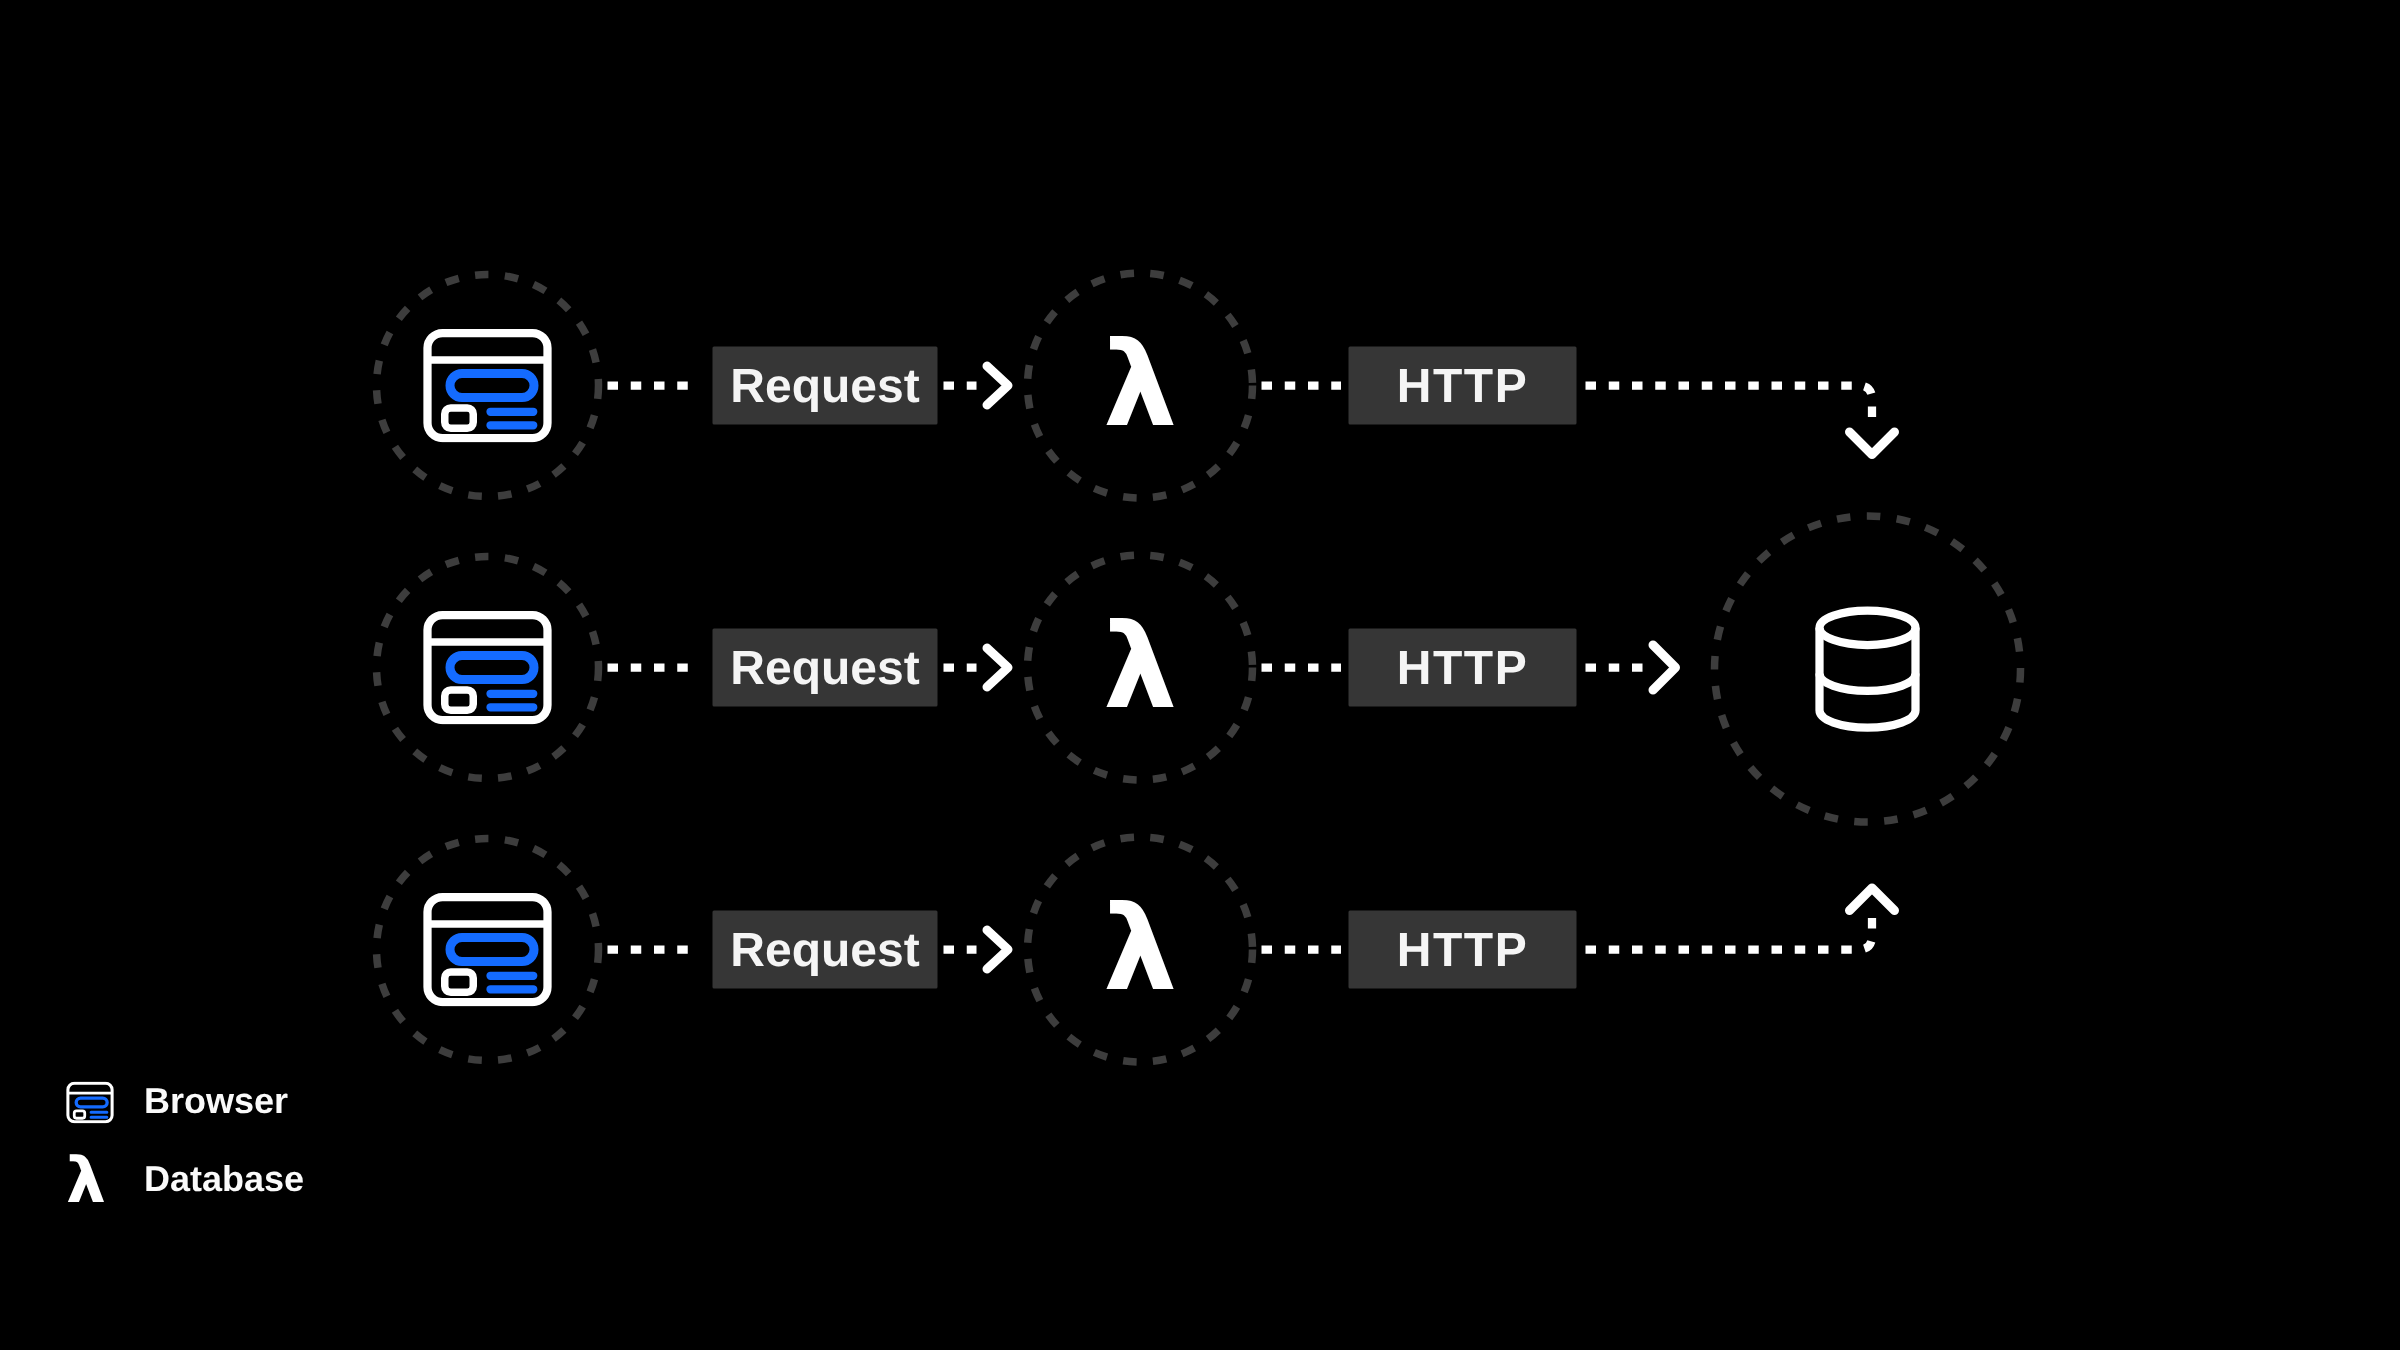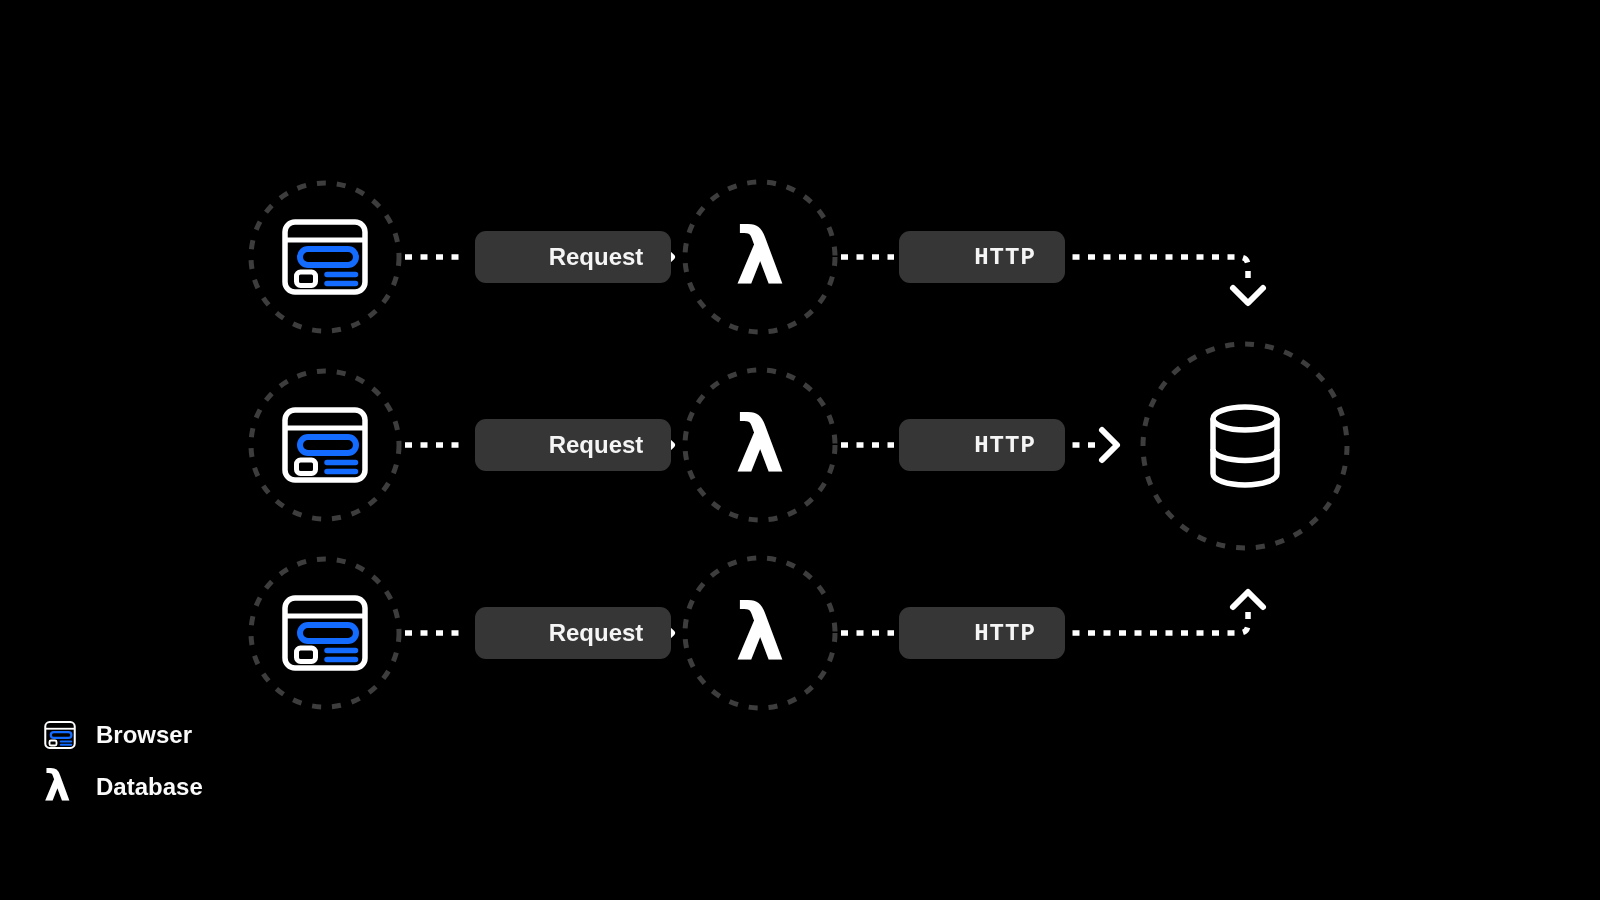--- a/index.html
+++ b/index.html
@@ -37,30 +37,29 @@
     stroke: var(--connector, #fff);
     stroke-width: 6;
     stroke-linecap: round;
     stroke-linejoin: round;
   }
   .pill {
     position: absolute;
     height: 52px;
     background: var(--pill-bg, #363636);
     color: var(--pill-text, #f5f5f5);
-    border-radius: 11px;
+    border-radius: 1px;
     display: flex;
     align-items: center;
     justify-content: center;
-    font-size: 24px;
-    font-weight: 700;
-    padding-left: 46px;
+    font-size: 32px;
+    font-weight: 700;
   }
   .pill.request { left: 475px; width: 150px; }
-  .pill.http    { left: 899px; width: 120px; letter-spacing: 1px; font-family: Liberation Mono, monospace; }
+  .pill.http    { left: 899px; width: 152px; letter-spacing: 1px; }
   .r1 { top: 231px; }
   .r2 { top: 419px; }
   .r3 { top: 607px; }
   .lambda-node {
     position: absolute;
     left: 685px;
     width: 150px;
     height: 150px;
     display: flex;
     align-items: center;

